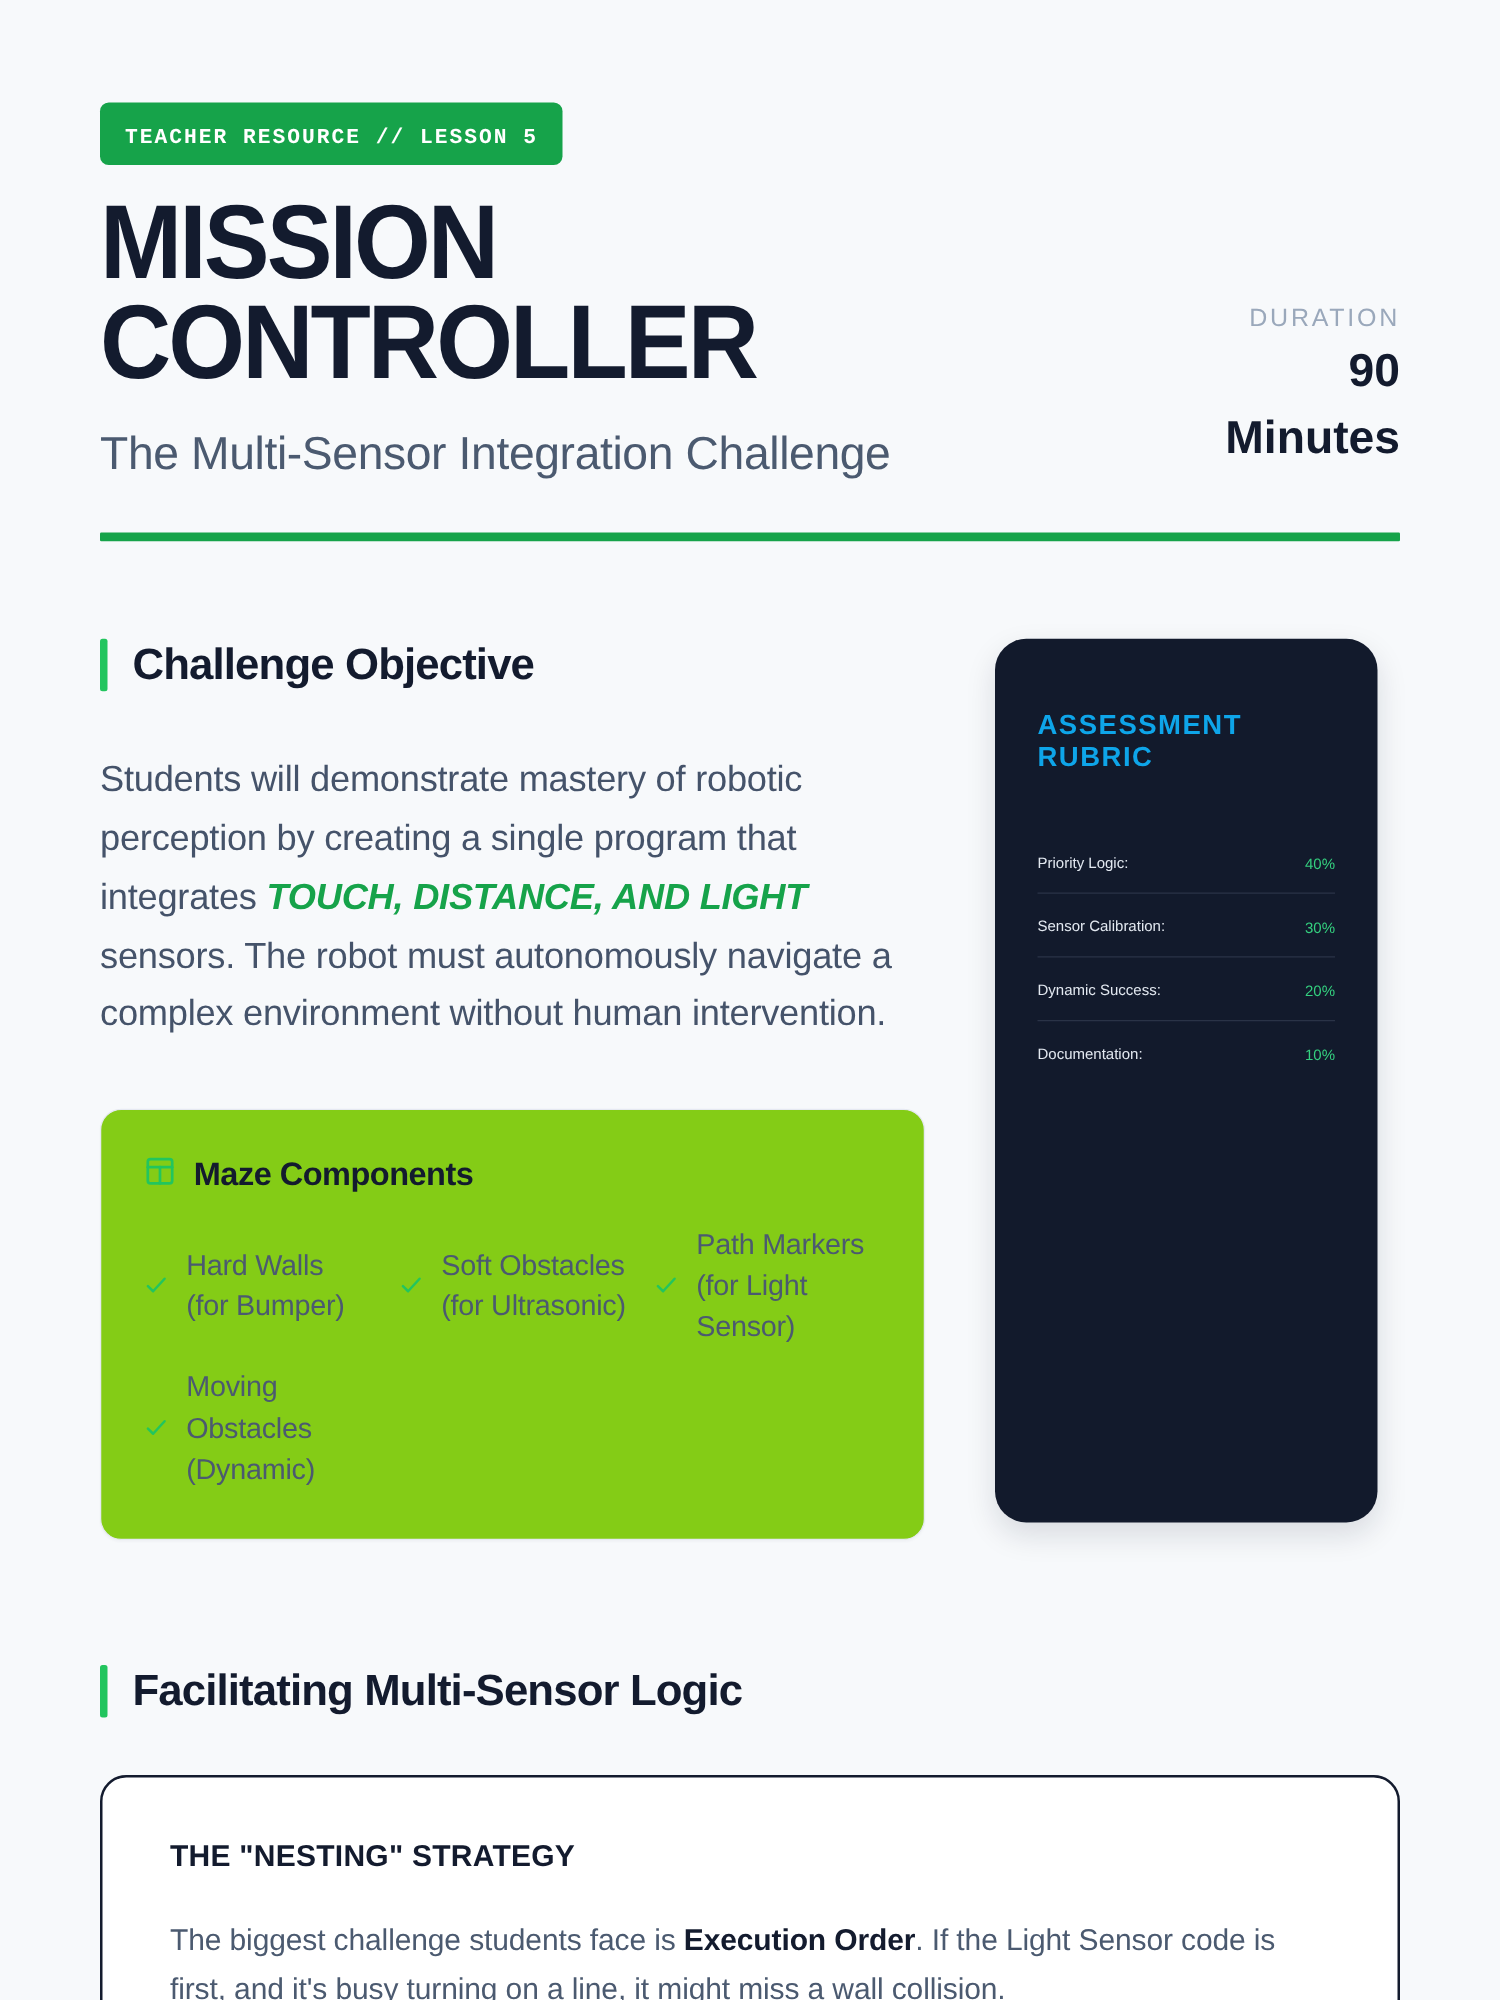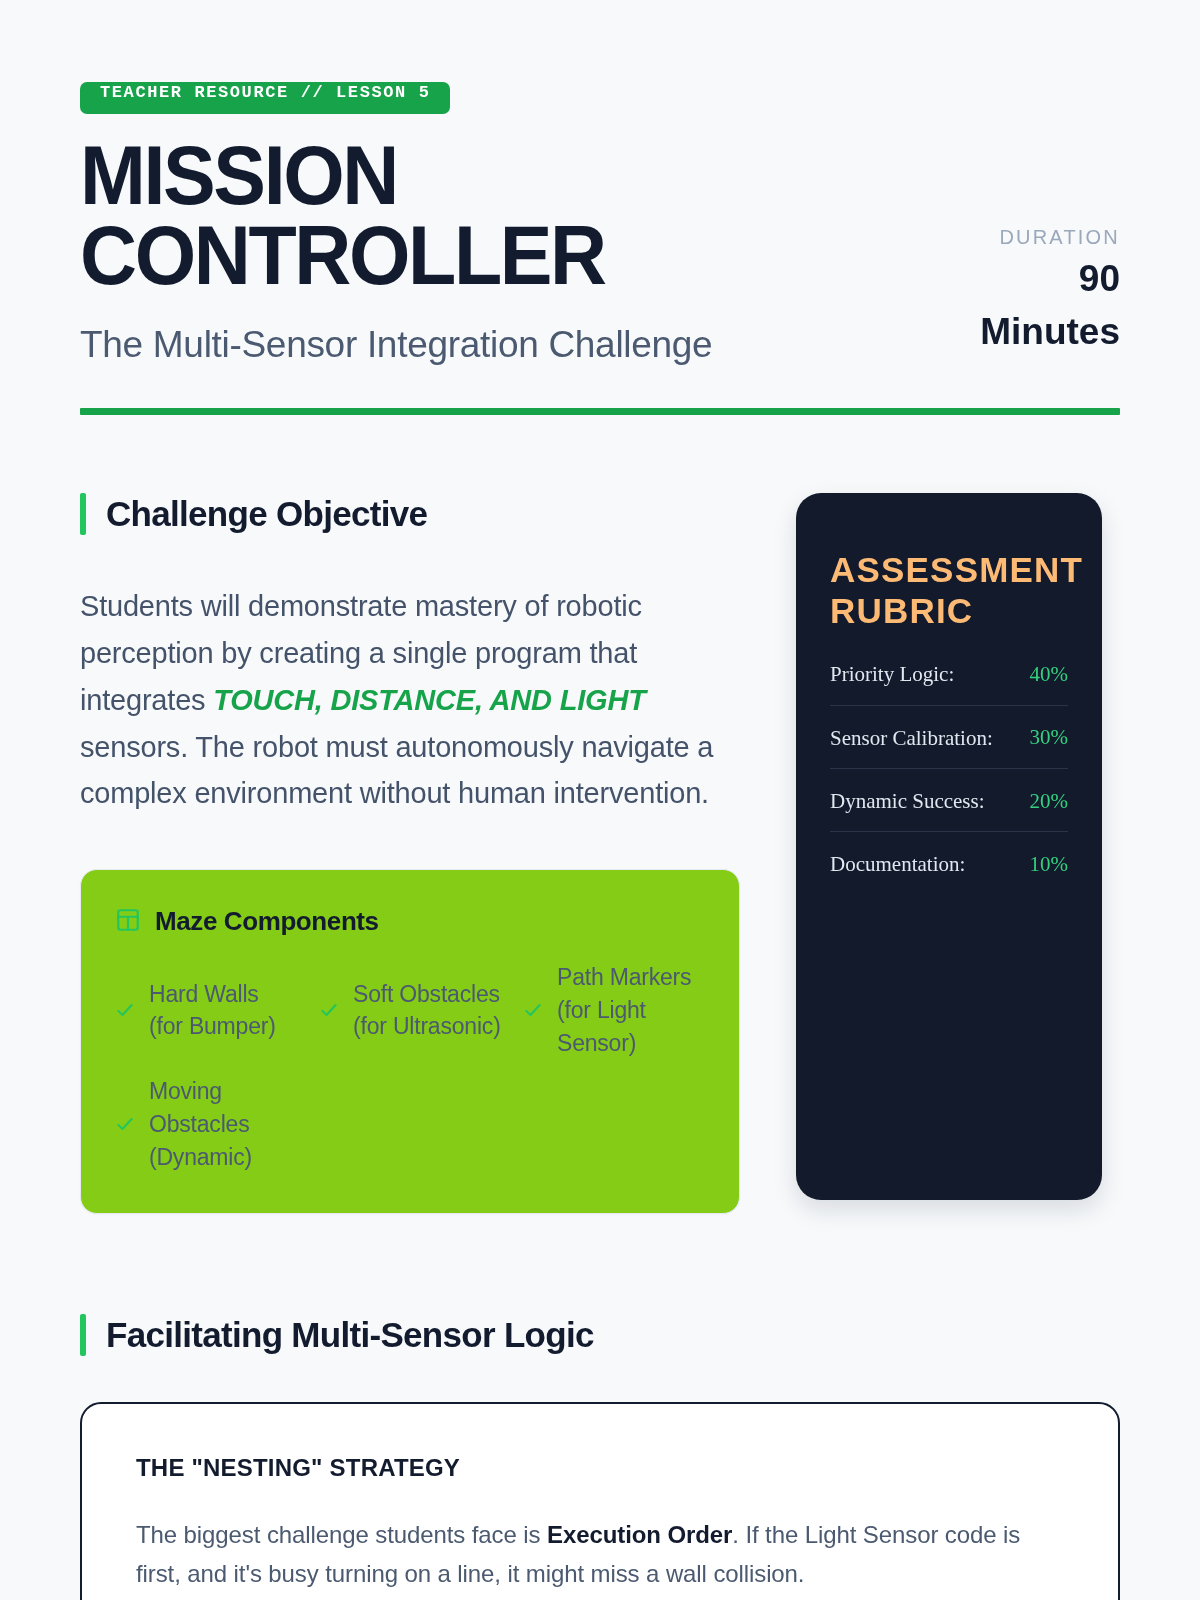--- a/index.html
+++ b/index.html
@@ -17,21 +17,21 @@
   
   .badge {
     display:inline-block;
     margin-top:82px;
     background:#16a34a;
     color:#ffffff;
     font-family:"Liberation Mono", monospace;
     font-weight:bold;
     font-size:17px;
     letter-spacing:1.6px;
-    padding:1px 20px 12px;
+    padding:19px 20px 12px;
     border-radius:7px;
   }
 
   .header-row { display:flex; align-items:flex-end; justify-content:space-between; }
 
   .title-block { margin-top:22px; }
 
   .title {
     font-family:"Liberation Sans", sans-serif;
     font-weight:bold;
@@ -137,34 +137,34 @@
 
   
   .rubric {
     background:#121a2c;
     border-radius:25px;
     padding:56px 34px 40px;
     height:707px;
     box-shadow:0 10px 24px rgba(18,26,44,0.13);
   }
   .rubric h3 {
-    font-size:35px;
-    font-weight:bold;
-    color:#fdba74;
+    font-size:22px;
+    font-weight:bold;
+    color:#0ea5e9;
     letter-spacing:1.2px;
     line-height:1.18;
-    margin-bottom:20px;
+    margin-bottom:54px;
   }
   .rubric-row {
     display:flex;
     justify-content:space-between;
-    align-items:center;
+    align-items:flex-end;
     gap:10px;
-    font-family:Liberation Serif, serif;
-    font-size:21px;
+    font-family:Liberation Sans, sans-serif;
+    font-size:12px;
     padding:9px 0 16px;
   }
   .rubric-row + .rubric-row { border-top:1px solid #2a3347; padding-top:18px; }
   .rubric-row .r-label { color:#e2e8f0; line-height:1.35; }
   .rubric-row .r-val { color:#34d07f; white-space:nowrap; }
 
   
   .facilitate { margin-top:100px; }
   .strategy-card {
     margin-top:46px;

